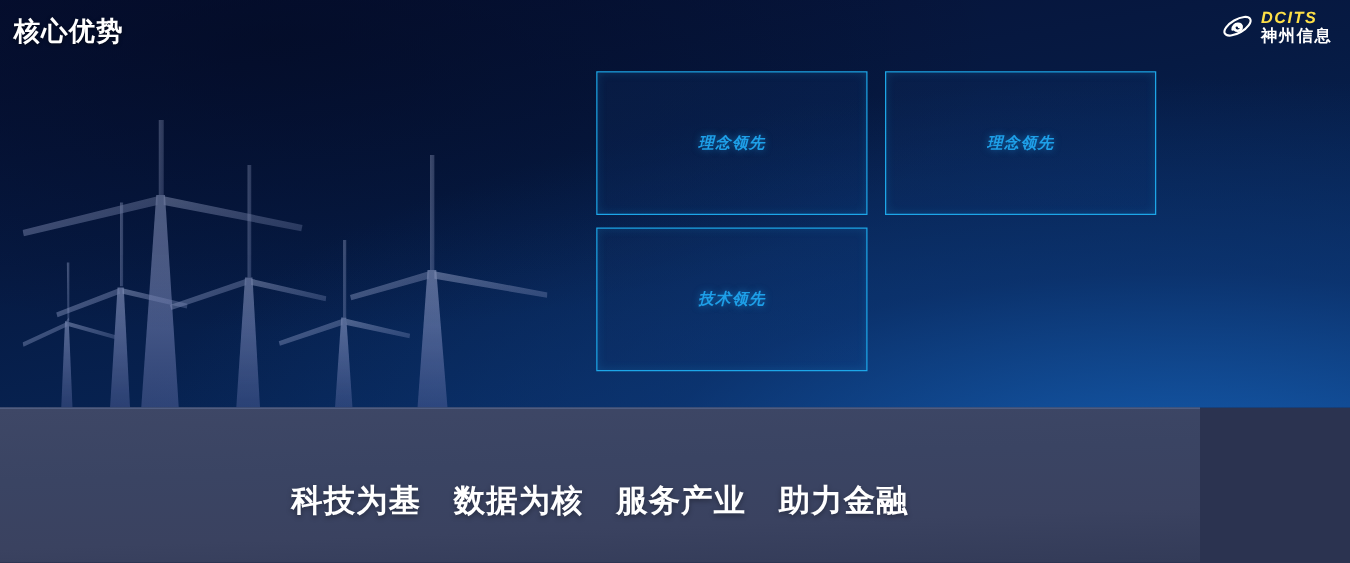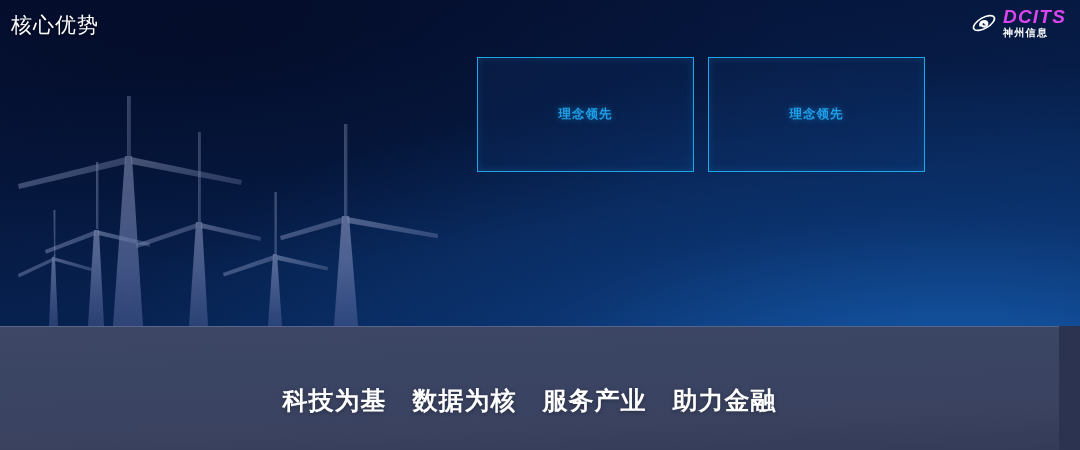--- a/index.html
+++ b/index.html
@@ -48,47 +48,47 @@
     height: 230px;
   }
   .turbines svg { display: block; }
 
   
   #page-title {
     position: absolute;
     left: 11px;
     top: 11px;
     font-size: 21px;
-    font-weight: normal;
+    font-weight: bold;
     color: #ffffff;
     letter-spacing: 1px;
     text-shadow: 0 1px 3px rgba(0,0,0,0.55);
     white-space: nowrap;
   }
 
   
   #brand-logo {
     position: absolute;
     right: 14px;
     top: 7px;
     display: flex;
     align-items: center;
     gap: 6px;
   }
   #brand-logo .mark { width: 26px; height: 26px; display: block; }
   #brand-logo .wordmark { display: flex; flex-direction: column; line-height: 1; }
   #brand-logo .wordmark .en {
-    font-size: 19px;
+    font-size: 13px;
     font-weight: bold;
     font-style: italic;
-    color: #d946ef;
+    color: #fde047;
     letter-spacing: 1.2px;
   }
   #brand-logo .wordmark .cn {
-    font-size: 10px;
+    font-size: 13px;
     font-weight: bold;
     color: #ffffff;
     letter-spacing: 1.3px;
     margin-top: 2px;
   }
 
   
   #advantage-grid {
     position: absolute;
     left: 477px;
@@ -111,28 +111,29 @@
     background: linear-gradient(135deg, rgba(14,44,96,0.32) 0%, rgba(10,56,124,0.22) 100%);
     box-shadow: 0 0 8px rgba(29,166,232,0.18) inset;
   }
   .card .card-label {
     font-size: 12.5px;
     font-weight: bold;
     color: #1e9fe8;
     letter-spacing: 1px;
     text-shadow: 0 0 6px rgba(30,159,232,0.55);
     white-space: nowrap;
+    font-style: italic;
   }
 
   
   #tagline-band {
     position: absolute;
     left: 0;
     top: 326px;
-    width: 1059px;
+    width: 960px;
     height: 124px;
     background: linear-gradient(178deg, #3e4766 0%, #3a4463 38%, #3a4260 72%, #333b58 100%);
     display: flex;
     align-items: center;
     justify-content: center;
   }
   #tagline-band::before {
     content: "";
     position: absolute;
     left: 0; top: 0; right: 0;
@@ -237,20 +238,23 @@
   <div id="advantage-grid">
 
     <div class="card">
       <span class="card-label">理念领先</span>
     </div>
 
     <div class="card">
       <span class="card-label">理念领先</span>
     </div>
 
+    <div class="card">
+      <span class="card-label">技术领先</span>
+    </div>
 
 
   </div>
 
   <div id="tagline-band">
     <div id="tagline">
       <span class="seg">科技为基</span>
       <span class="seg">数据为核</span>
       <span class="seg">服务产业</span>
       <span class="seg">助力金融</span>

